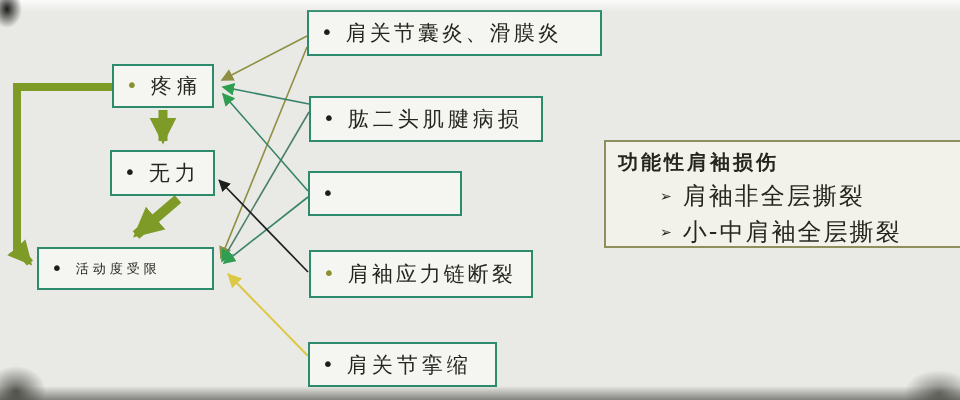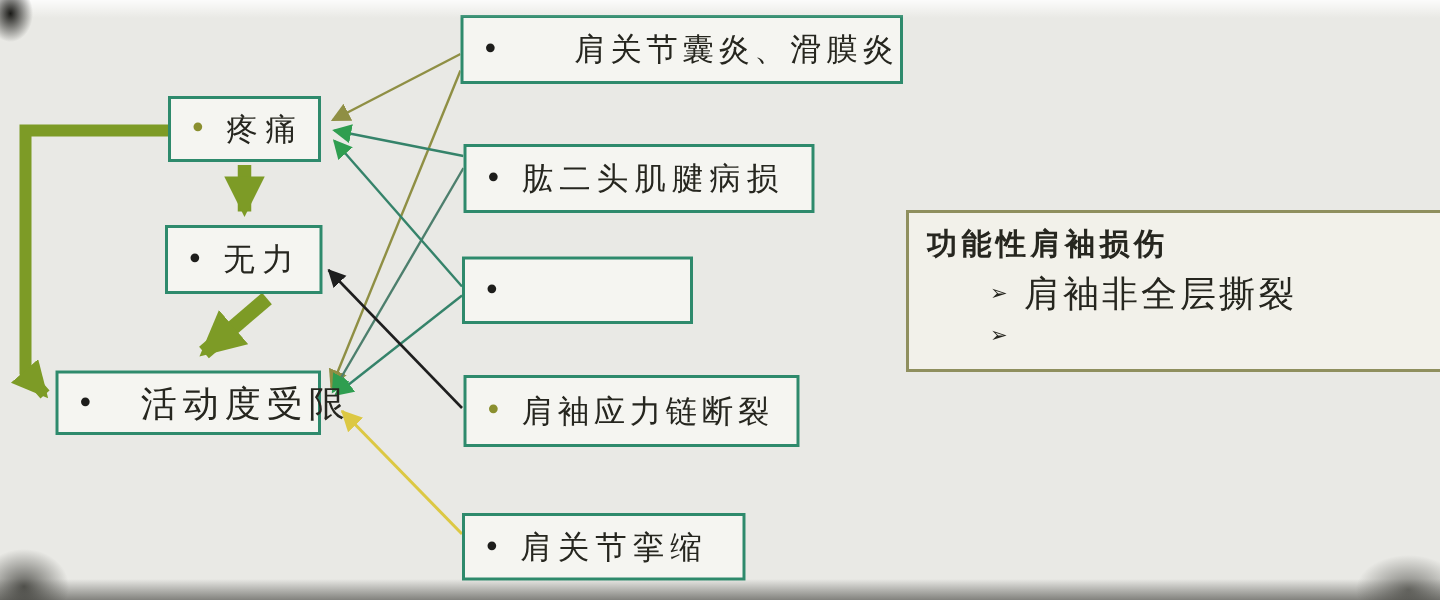--- a/index.html
+++ b/index.html
@@ -29,23 +29,23 @@
   }
   .bullet{font-size:20px;line-height:1;color:var(--c-bullet-dark,#1d1d1b);transform:translateY(-1px);}
   .bullet.olive{color:var(--c-bullet-olive,#8a8f2f);}
   .label{
     font-size:21px;letter-spacing:5px;white-space:nowrap;
     color:var(--c-text,#26261f);
   }
   #box-pain{left:112px;top:64px;width:102px;height:44px;}
   #box-weakness{left:110px;top:150px;width:105px;height:46px;}
   #box-rom{left:37px;top:247px;width:177px;height:43px;}
-  #box-rom .label{font-size:24px;letter-spacing:4px;margin-left:18px;}
+  #box-rom .label{font-size:13px;letter-spacing:4px;}
   #box-c1{left:307px;top:10px;width:295px;height:46px;}
-  #box-c1 .label{letter-spacing:3px;margin-left:37px;}
+  #box-c1 .label{letter-spacing:3px;}
   #box-c2{left:309px;top:96px;width:234px;height:46px;}
   #box-c2 .label{letter-spacing:4px;font-family:Liberation Mono, monospace;}
   #box-c3{left:308px;top:171px;width:154px;height:45px;}
   #box-c4{left:309px;top:250px;width:224px;height:48px;}
   #box-c4 .label{letter-spacing:3px;}
   #box-c5{left:308px;top:342px;width:189px;height:45px;}
   #box-c5 .label{letter-spacing:4px;}
 
   
   #info-box{
@@ -148,20 +148,21 @@
   </div>
 
   <div id="info-box">
     <div class="info-title">功能性肩袖损伤</div>
     <div class="info-item">
       <span class="info-marker">➢</span>
       <span class="info-text">肩袖非全层撕裂</span>
     </div>
     <div class="info-item">
       <span class="info-marker">➢</span>
+      <span class="info-text">小-中肩袖全层撕裂</span>
     </div>
   </div>
 
   <div class="v-top"></div>
   <div class="v-bottom"></div>
   <div class="v-corner-tl"></div>
   <div class="v-corner-bl"></div>
   <div class="v-corner-br"></div>
 </div>
 

